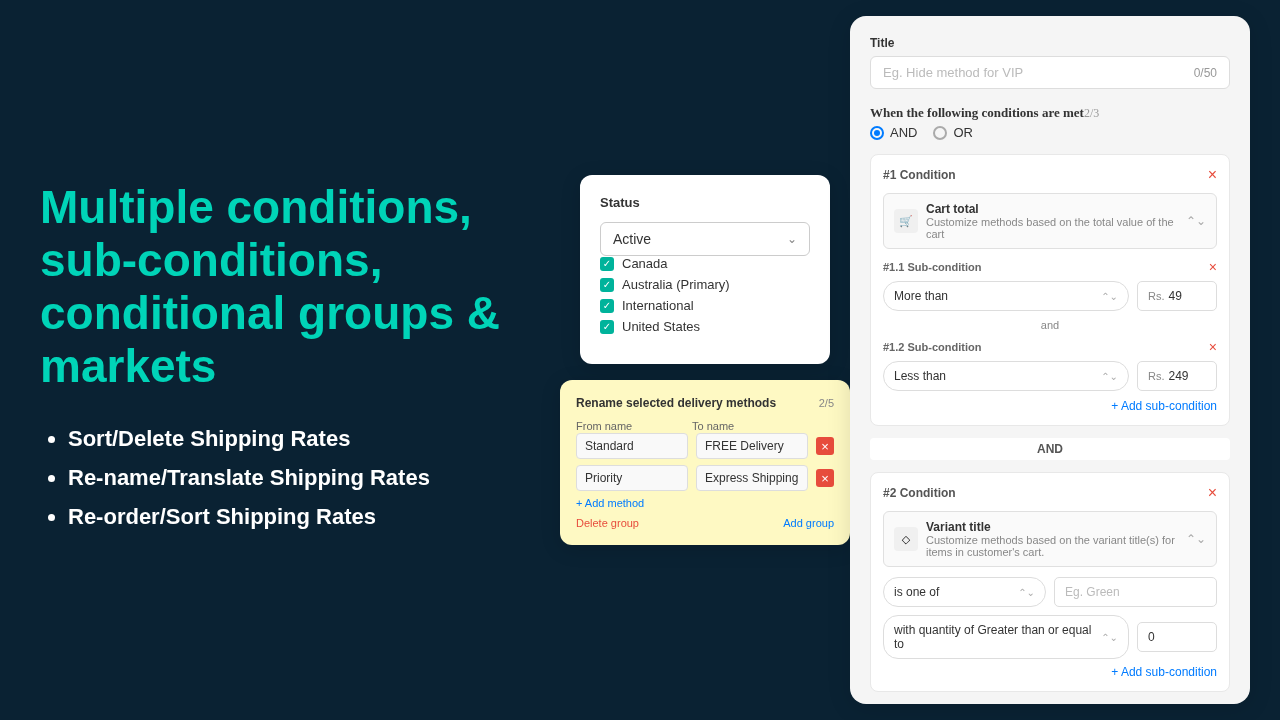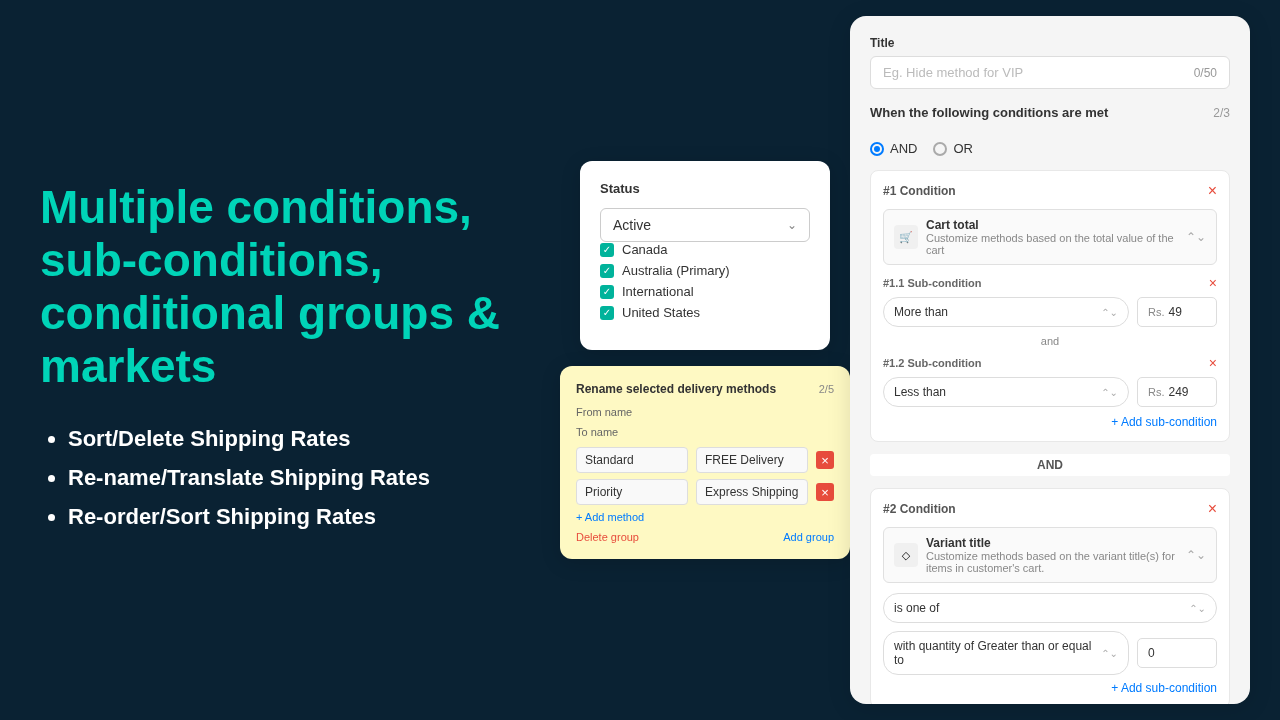--- a/index.html
+++ b/index.html
@@ -133,21 +133,20 @@
       color: #333;
     }
     .rename-card-badge {
       font-size: 11px;
       color: #888;
     }
     .rename-columns {
       display: flex;
       gap: 8px;
       margin-bottom: 1px;
-      flex-direction: column;
     }
     .col-label {
       font-size: 11px;
       color: #666;
       flex: 1;
     }
     .rename-row {
       display: flex;
       gap: 8px;
       margin-bottom: 6px;
@@ -234,23 +233,23 @@
       justify-content: space-between;
       align-items: center;
     }
     .char-count {
       font-size: 12px;
       color: #999;
     }
 
     .conditions-header {
       display: flex;
-      justify-content: space-between;
-      align-items: center;
-      margin-bottom: 21px;
+      align-items: center;
+      margin-bottom: 4px;
+      font-family: Liberation Serif, serif;
     }
     .conditions-title {
       font-size: 13px;
       font-weight: 600;
       color: #333;
     }
     .conditions-count {
       font-size: 12px;
       color: #999;
     }
@@ -597,20 +596,23 @@
         <div class="condition-desc">Customize methods based on the variant title(s) for items in customer's cart.</div>
       </div>
       <span class="condition-chevron">⌃⌄</span>
     </div>
 
     <div class="sub-row" style="margin-bottom:8px;">
       <div class="sub-select">
         <span>is one of</span>
         <span class="select-arrow">⌃⌄</span>
       </div>
+      <div class="sub-value" style="flex:1;color:#bbb;">
+        <span>Eg. Green</span>
+      </div>
     </div>
 
     <div class="sub-row" style="margin-bottom:6px;">
       <div class="sub-select">
         <span>with quantity of Greater than or equal to</span>
         <span class="select-arrow">⌃⌄</span>
       </div>
       <div class="sub-value">
         <span>0</span>
       </div>

